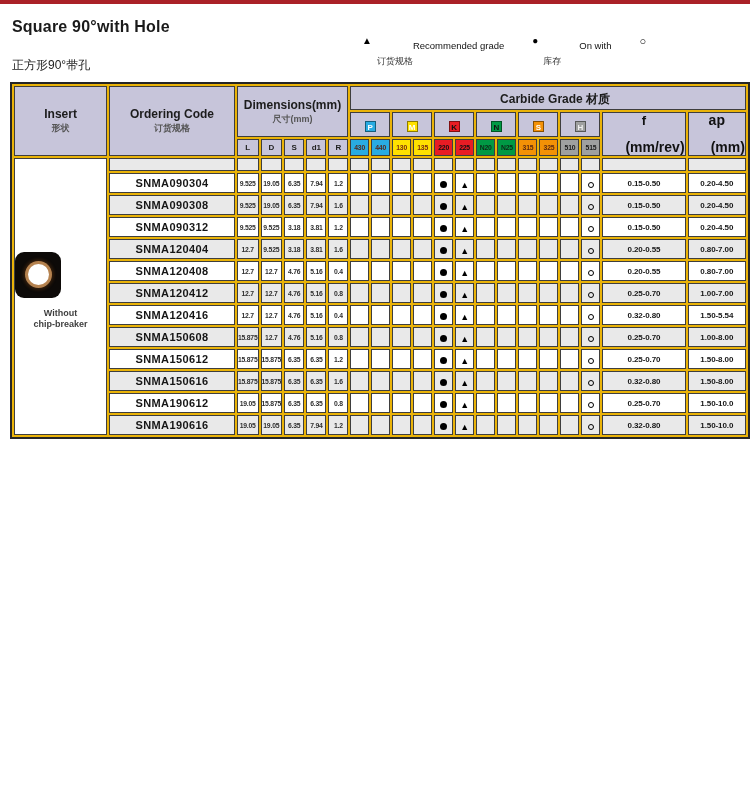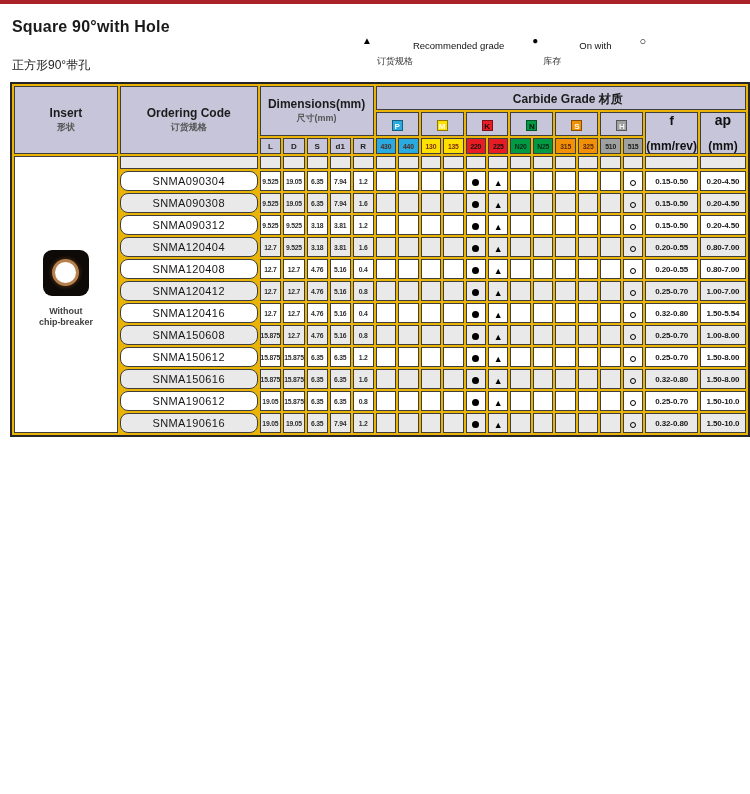--- a/index.html
+++ b/index.html
@@ -27,36 +27,36 @@
 
   .hd-en { font-size:12px; font-weight:bold; color:#1c1c1c; }
   .hd-cn { font-size:9px; color:#555; margin-top:1px; }
   .grade-title { font-size:12px; font-weight:bold; color:#1c1c1c;margin-left:14px; }
   .dimcol { font-size:8px; color:#222; font-weight:bold; }
   .gradecol { font-size:6.8px; font-weight:bold; letter-spacing:-0.2px; }
   .badge { display:inline-block; min-width:11px; height:11px; line-height:11px; font-size:8px;
            font-weight:bold; border:1px solid rgba(0,0,0,0.45); padding:0 1px; }
   .f-top { font-size:13px; font-weight:bold; color:#111; line-height:13px; }
   .ap-top { font-size:14px; font-weight:bold; color:#111; line-height:14px; }
-  .unit-bot { font-size:12px; color:#111; margin-top:12px; }
+  .unit-bot { font-size:14px; color:#111; margin-top:12px;padding-left:22px; }
 
   tbody td { height:19px; background:#fff; }
   tr.spacer-row td { height:13px; background:#e9e9e9; }
   tr.row-gray td { background:#e9e9e9; }
   tr.row-white td { background:#fff; }
 
   td.insert-cell { background:#fff !important; vertical-align:middle; }
-  .insert-stack { display:flex; flex-direction:column; align-items:center; gap:10px; transform:translateY(-6px); }
+  .insert-stack { display:flex; flex-direction:column; gap:10px; transform:translateY(-6px); }
   .insert-img { width:46px; height:46px; background:#0d0a08; border-radius:9px;
                 display:flex; align-items:center; justify-content:center; }
   .insert-hole { width:21px; height:21px; background:#fff; border-radius:50%;
                  box-shadow:0 0 0 3px #b5824f, 0 0 3px 5px rgba(92,52,18,0.45); }
   .insert-label { font-size:9px; font-weight:bold; color:#3f3f3f; text-align:center; line-height:11px; }
 
-  td.code { font-size:11px; font-weight:normal; color:#161616; letter-spacing:0.4px;border-radius:8px; }
+  td.code { font-size:11px; font-weight:bold; color:#161616; letter-spacing:0.4px; }
   td.dim  { font-size:6.8px; font-weight:bold; color:#2e2e2e; letter-spacing:-0.2px; }
   td.fv, td.apv { font-size:8px; font-weight:bold; color:#161616; letter-spacing:-0.1px; }
 
   .mk-dot { display:inline-block; width:7px; height:7px; background:#000; border-radius:50%; }
   .mk-triangle { font-size:9px; color:#000; line-height:9px; }
   .mk-circle { display:inline-block; width:6px; height:6px; border:1.6px solid #000; border-radius:50%; }
 </style>
 </head>
 <body>
 

